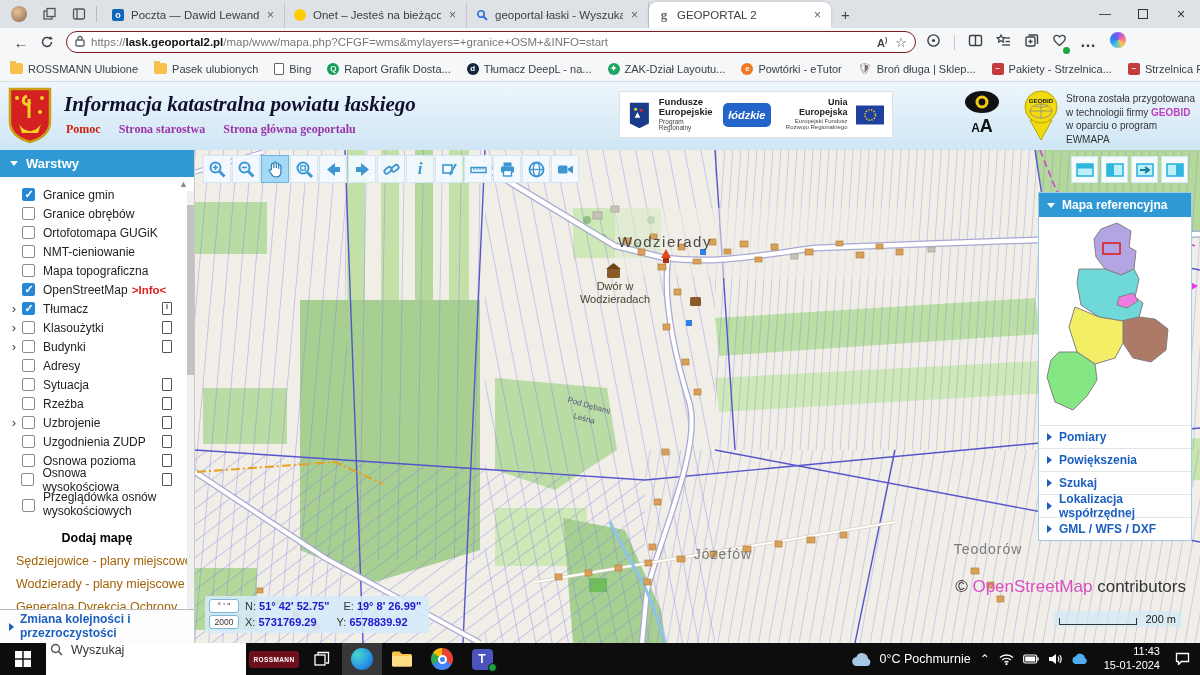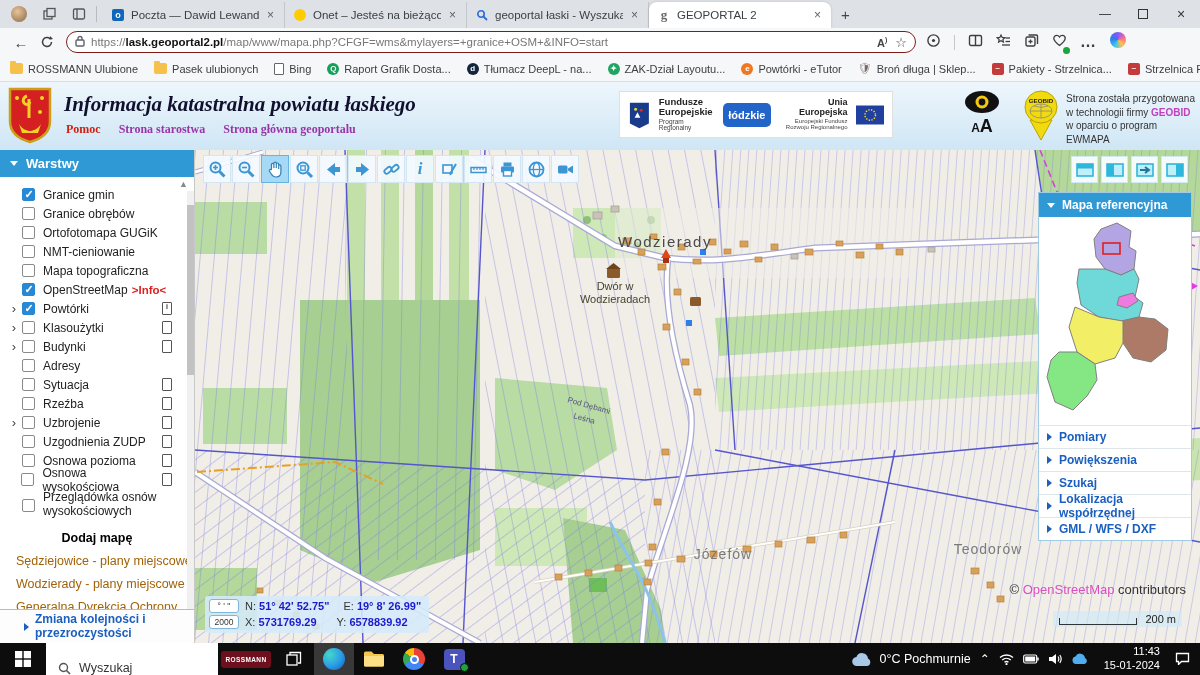--- a/index.html
+++ b/index.html
@@ -38,45 +38,45 @@
   #sidebar { position:absolute; left:0; top:150px; width:195px; height:493px; background:#fff; border-right:1px solid #c8c8c8; overflow:hidden; }
   #sb-head { height:27px; background:#2f99d5; color:#fff; font-weight:bold; font-size:13px; display:flex; align-items:center; padding-left:10px; gap:8px; }
   .lrow { display:flex; align-items:center; height:19px; padding-left:6px; font-size:12px; color:#222; }
   .exp { width:16px; color:#444; font-size:13px; text-align:center; }
   .cb { width:13px; height:13px; border:1px solid #8a8a8a; border-radius:2px; background:#fff; margin-right:8px; flex:none; position:relative; }
   .cb.on { background:#2789d6; border-color:#2789d6; }
   .cb.on::after { content:"✓"; position:absolute; left:1.5px; top:-1.5px; color:#fff; font-size:11px; font-weight:bold; }
   .dicon { width:10px; height:13px; border:1.4px solid #555; border-radius:1px; margin-left:auto; margin-right:22px; font-size:7px; text-align:center; color:#333; font-weight:bold; background:#fff; }
   .osm-info { color:#e02020; margin-left:4px; font-weight:bold; font-size:11.5px; }
   .addlink { color:#a16207; font-size:12.5px; margin:9px 0 0 16px; }
-  #sb-bottom { position:absolute; left:0; bottom:0; width:194px; height:34px; border-top:1px solid #bbb; background:#fdfdfd; display:flex; align-items:center; font-size:12px; font-weight:bold; color:#1b5fc0; padding-left:24px; gap:6px; line-height:1.15; }
+  #sb-bottom { position:absolute; left:0; bottom:0; width:194px; height:34px; border-top:1px solid #bbb; background:#fdfdfd; display:flex; align-items:center; font-size:12px; font-weight:bold; color:#1b5fc0; padding-left:9px; gap:6px; line-height:1.15; }
   
   #map-area { position:absolute; left:195px; top:150px; width:1005px; height:493px; background:#f1eee8; }
   #maptools { position:absolute; left:8px; top:5px; display:flex; gap:1px; }
   .tbtn { width:28px; height:28px; background:rgba(243,250,255,.92); border:1px solid #d4e6f2; display:flex; align-items:center; justify-content:center; }
   .tbtn.active { background:#a5d9f5; border-color:#67b4e0; }
   #statusbox { position:absolute; left:10px; bottom:10px; background:rgba(213,235,249,.88); border-radius:3px; padding:3px 8px 4px 4px; font-size:11px; color:#333; }
   #statusbox .val { color:#1a1acc; font-weight:bold; }
   .stbtn { display:inline-block; width:30px; height:14px; background:#fff; border:1px solid #7fb8d8; border-radius:3px; font-size:8.5px; text-align:center; line-height:13px; color:#333; }
-  #attrib { position:absolute; right:14px; bottom:46px; font-size:13px; color:#333;text-align:center; }
+  #attrib { position:absolute; right:14px; bottom:46px; font-size:17px; color:#333;text-align:center; }
   #attrib .osm { color:#d94fc0; }
   #scalebar { position:absolute; right:18px; bottom:16px; background:rgba(205,233,248,.6); padding:2px 6px; display:flex; align-items:flex-end; gap:8px; font-size:11px; color:#222; }
   .bracket { width:78px; height:7px; border-left:1.5px solid #333; border-right:1.5px solid #333; border-bottom:1.5px solid #333; }
   
   #rp-buttons { position:absolute; right:12px; top:6px; display:flex; gap:3px; }
   .rpb { width:27px; height:27px; background:rgba(248,253,255,.95); border:1px solid #cfeaf5; display:flex; align-items:center; justify-content:center; }
   #refpanel { position:absolute; right:8px; top:42px; width:154px; background:#fff; border:1px solid #9fcce4; }
   #ref-head { height:24px; background:#2f99d5; color:#fff; font-weight:bold; font-size:12px; display:flex; align-items:center; padding-left:8px; gap:7px; }
   .rmenu { height:23px; border-top:1px solid #dfe6ea; display:flex; align-items:center; padding-left:8px; gap:7px; font-size:12px; font-weight:bold; color:#1b5fc0; background:#fff; }
   .tri-r { width:0; height:0; border-left:5px solid #1b5fc0; border-top:4px solid transparent; border-bottom:4px solid transparent; }
   .tri-d { width:0; height:0; border-top:5px solid #fff; border-left:4px solid transparent; border-right:4px solid transparent; }
   
   #taskbar { position:absolute; left:0; top:643px; width:1200px; height:32px; background:#0d0d0d; display:flex; align-items:center; color:#fff; }
   .tk { height:32px; display:flex; align-items:center; justify-content:center; }
-  #tk-search { width:172px; height:32px; background:#fff; color:#333; display:flex; align-items:flex-end; gap:8px; padding-left:12px; font-size:12.5px; }
+  #tk-search { width:200px; height:32px; background:#fff; color:#333; display:flex; align-items:flex-start; gap:8px; padding-left:4px; font-size:12.5px; }
   .tkicon { width:40px; }
   #tray { margin-left:auto; display:flex; align-items:center; gap:9px; font-size:11px; }
   .clock { text-align:right; font-size:11px; line-height:1.25; margin:0 6px; }
 </style>
 </head>
 <body>
 
 <div id="titlebar">
   <span class="tb-icon">
       <span style="width:16px;height:16px;border-radius:50%;background:radial-gradient(circle at 40% 35%,#e8c49a,#8a6748);display:inline-block"></span>
@@ -253,21 +253,21 @@
     <svg width="24" height="30" viewBox="0 0 24 30">
       <path d="M2 2h20v22l-10 5-10-5z" fill="#1a3a8c"></path>
       <polygon points="7,18 10,12 13,18" fill="#fff"></polygon>
         <circle cx="8" cy="9" r="1.6" fill="#e8d820"></circle>
         <circle cx="14" cy="10" r="1.6" fill="#d03020"></circle>
     </svg>
     <div style="line-height:1.05">
       <div style="font-size:9.5px;font-weight:bold;color:#222"><span>Fundusze</span><br><span>Europejskie</span></div>
       <div style="font-size:6.5px;color:#444;margin-top:2px">Program Regionalny</div>
     </div>
-    <div style="width:50px;height:24px;background:#2364c8;border-radius:5px;color:#fff;display:flex;align-items:center;justify-content:center;font-size:11px;font-weight:bold;">łódzkie</div>
+    <div style="width:50px;height:24px;background:#2364c8;border-radius:5px;color:#fff;display:flex;align-items:center;justify-content:center;font-size:11px;font-weight:bold;font-style:italic">łódzkie</div>
     <div style="line-height:1.1;text-align:right;margin-left:2px">
       <div style="font-size:9px;font-weight:bold;color:#222">Unia Europejska</div>
       <div style="font-size:6px;color:#444">Europejski Fundusz</div>
       <div style="font-size:6px;color:#444">Rozwoju Regionalnego</div>
     </div>
     <svg width="30" height="20" viewBox="0 0 30 20">
       <rect width="30" height="20" fill="#2040a0"></rect>
       <circle cx="15" cy="10" r="5.5" fill="none" stroke="#ffd617" stroke-width="1.6" stroke-dasharray="1.4,1.5"></circle>
     </svg>
   </div>
@@ -330,21 +330,21 @@
       </div>
     <div class="lrow">
         <span class="exp"></span>
         <span class="cb on"></span>
         <span>OpenStreetMap</span>
         <span class="osm-info">&gt;Info&lt;</span>
       </div>
     <div class="lrow">
         <span class="exp">›</span>
         <span class="cb on"></span>
-        <span>Powtórki</span>
+        <span>Tłumacz</span>
         <span class="dicon">i</span>
       </div>
     <div class="lrow">
         <span class="exp">›</span>
         <span class="cb"></span>
         <span>Klasoużytki</span>
         <span class="dicon"></span>
       </div>
     <div class="lrow">
         <span class="exp">›</span>

